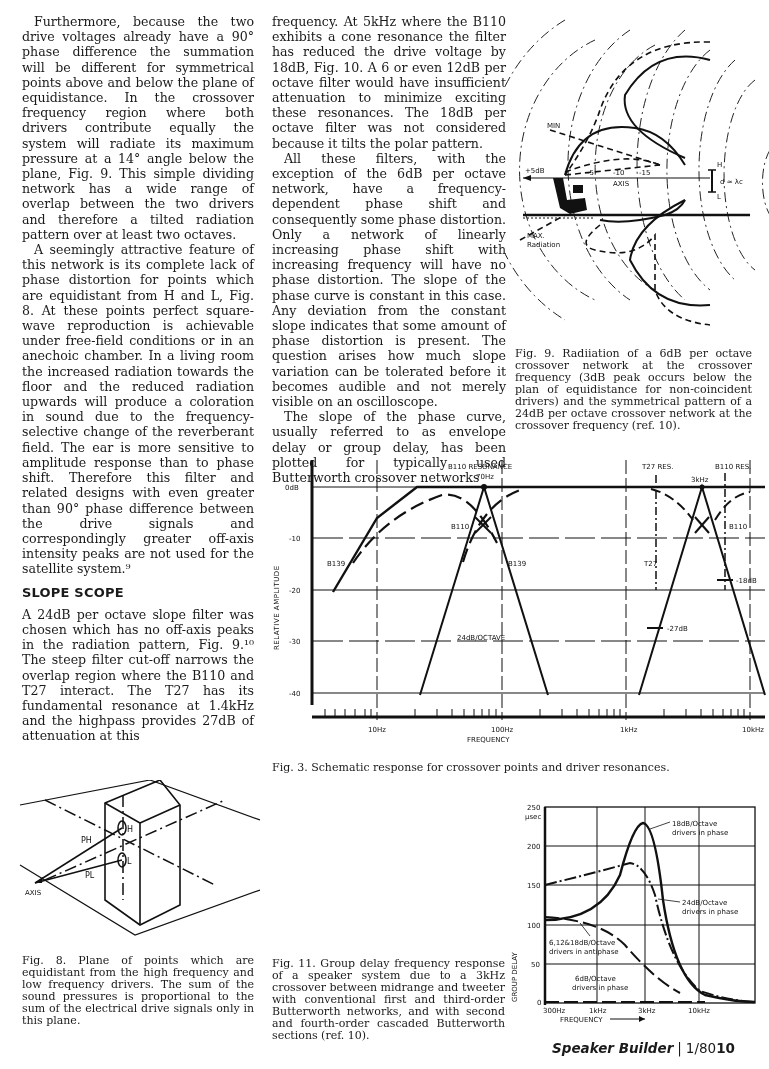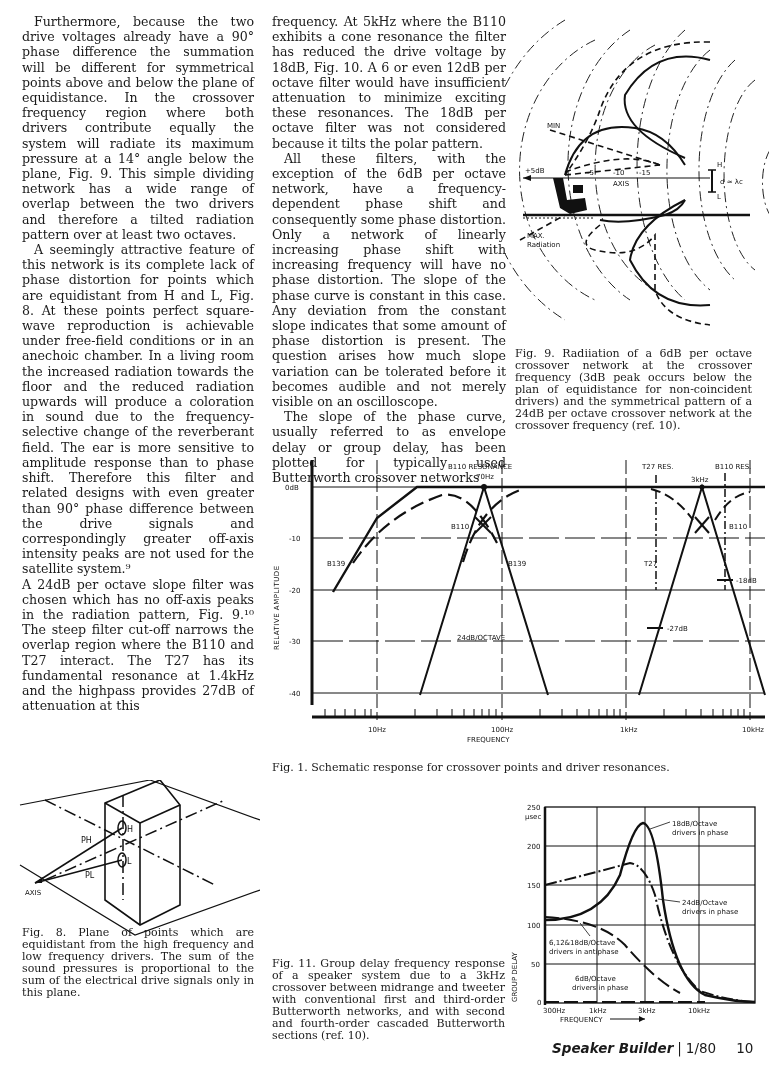--- a/index.html
+++ b/index.html
@@ -6,40 +6,41 @@
   body{width:769px;height:1069px;position:relative;overflow:hidden;color:#1a1a1a;font-family:"DejaVu Serif","Liberation Serif",serif;}
   .col{position:absolute;font-size:12.6px;line-height:15.2px;text-align:justify;}
   .col p{margin:0;text-indent:0;}
   .col p.ind{text-indent:12px;}
   #col1{left:22px;top:14px;width:232px;}
   #col2{left:272px;top:14px;width:234px;}
   .heading{font-family:"DejaVu Sans","Liberation Sans",sans-serif;font-weight:bold;font-size:13px;margin:8px 0 7px 0;letter-spacing:0.2px;}
   .caption{position:absolute;font-size:11px;line-height:12px;text-align:justify;font-family:"DejaVu Serif","Liberation Serif",serif;}
   #cap9{left:515px;top:348px;width:237px;}
   #cap10{left:272px;top:762px;width:420px;}
-  #cap8{left:22px;top:927px;width:232px;}
+  #cap8{left:22px;top:955px;width:232px;}
   #cap11{left:272px;top:926px;width:233px;margin-top:32px;}
   .fig{position:absolute;}
   #fig9{left:505px;top:0;width:264px;height:330px;}
   #fig10{left:265px;top:455px;width:504px;height:295px;}
   #fig8{left:15px;top:780px;width:245px;height:165px;}
   #fig11{left:505px;top:795px;width:264px;height:240px;}
   .footer{position:absolute;left:552px;top:1040px;font-family:"DejaVu Sans","Liberation Sans",sans-serif;font-size:13.5px;}
   .footer .mag{font-weight:bold;font-style:italic;}
   .footer .sep{margin:0 4px;}
   .footer .issue{font-weight:normal;}
-  .footer .page{font-weight:normal;margin-left:20px;}
+  .footer .page{font-weight:bold;}
   svg text{font-family:"DejaVu Sans","Liberation Sans",sans-serif;}
 </style>
 </head>
 <body>
 
 <div id="col1" class="col">
   <p class="ind">Furthermore, because the two drive voltages already have a 90° phase difference the summation will be different for symmetrical points above and below the plane of equidistance. In the crossover frequency region where both drivers contribute equally the system will radiate its maximum pressure at a 14° angle below the plane, Fig. 9. This simple dividing network has a wide range of overlap between the two drivers and therefore a tilted radiation pattern over at least two octaves.</p>
   <p class="ind">A seemingly attractive feature of this network is its complete lack of phase distortion for points which are equidistant from H and L, Fig. 8. At these points perfect square-wave reproduction is achievable under free-field conditions or in an anechoic chamber. In a living room the increased radiation towards the floor and the reduced radiation upwards will produce a coloration in sound due to the frequency-selective change of the reverberant field. The ear is more sensitive to amplitude response than to phase shift. Therefore this filter and related designs with even greater than 90° phase difference between the drive signals and correspondingly greater off-axis intensity peaks are not used for the satellite system.⁹</p>
+  <div class="heading">SLOPE SCOPE</div>
   <p>A 24dB per octave slope filter was chosen which has no off-axis peaks in the radiation pattern, Fig. 9.¹⁰ The steep filter cut-off narrows the overlap region where the B110 and T27 interact. The T27 has its fundamental resonance at 1.4kHz and the highpass provides 27dB of attenuation at this</p>
 </div>
 
 <div id="col2" class="col">
   <p>frequency. At 5kHz where the B110 exhibits a cone resonance the filter has reduced the drive voltage by 18dB, Fig. 10. A 6 or even 12dB per octave filter would have insufficient attenuation to minimize exciting these resonances. The 18dB per octave filter was not considered because it tilts the polar pattern.</p>
   <p class="ind">All these filters, with the exception of the 6dB per octave network, have a frequency-dependent phase shift and consequently some phase distortion. Only a network of linearly increasing phase shift with increasing frequency will have no phase distortion. The slope of the phase curve is constant in this case. Any deviation from the constant slope indicates that some amount of phase distortion is present. The question arises how much slope variation can be tolerated before it becomes audible and not merely visible on an oscilloscope.</p>
   <p class="ind">The slope of the phase curve, usually referred to as envelope delay or group delay, has been plotted for typically used Butterworth crossover networks</p>
 </div>
 
 <div id="fig9" class="fig">
@@ -195,21 +196,21 @@
     <text x="186" y="74" font-size="7" fill="#111">B110</text>
     <text x="62" y="111" font-size="7" fill="#111">B139</text>
     <text x="243" y="111" font-size="7" fill="#111">B139</text>
     <text x="192" y="185" font-size="7" fill="#111">24dB/OCTAVE</text>
     <text x="379" y="111" font-size="7" fill="#111">T27</text>
     <text x="464" y="74" font-size="7" fill="#111">B110</text>
     <text x="471" y="128" font-size="7" fill="#111">-18dB</text>
     <text x="402" y="176" font-size="7" fill="#111">-27dB</text>
   </svg>
 </div>
-<div id="cap10" class="caption">Fig. 1. Schematic response for crossover points and driver resonances.</div>
+<div id="cap10" class="caption">Fig. 3. Schematic response for crossover points and driver resonances.</div>
 
 <div id="fig8" class="fig">
   <svg width="245" height="165" viewBox="0 0 245 165">
     <g fill="none" stroke="#111" stroke-width="1.2">
       <polyline points="5,25 135,0 245,40"></polyline>
       <polyline points="5,85 120,155 245,110"></polyline>
     </g>
     <g fill="none" stroke="#111" stroke-width="1.5" stroke-dasharray="12,4,2,4">
       <line x1="30" y1="20" x2="200" y2="105"></line>
       <line x1="30" y1="100" x2="210" y2="20"></line>

